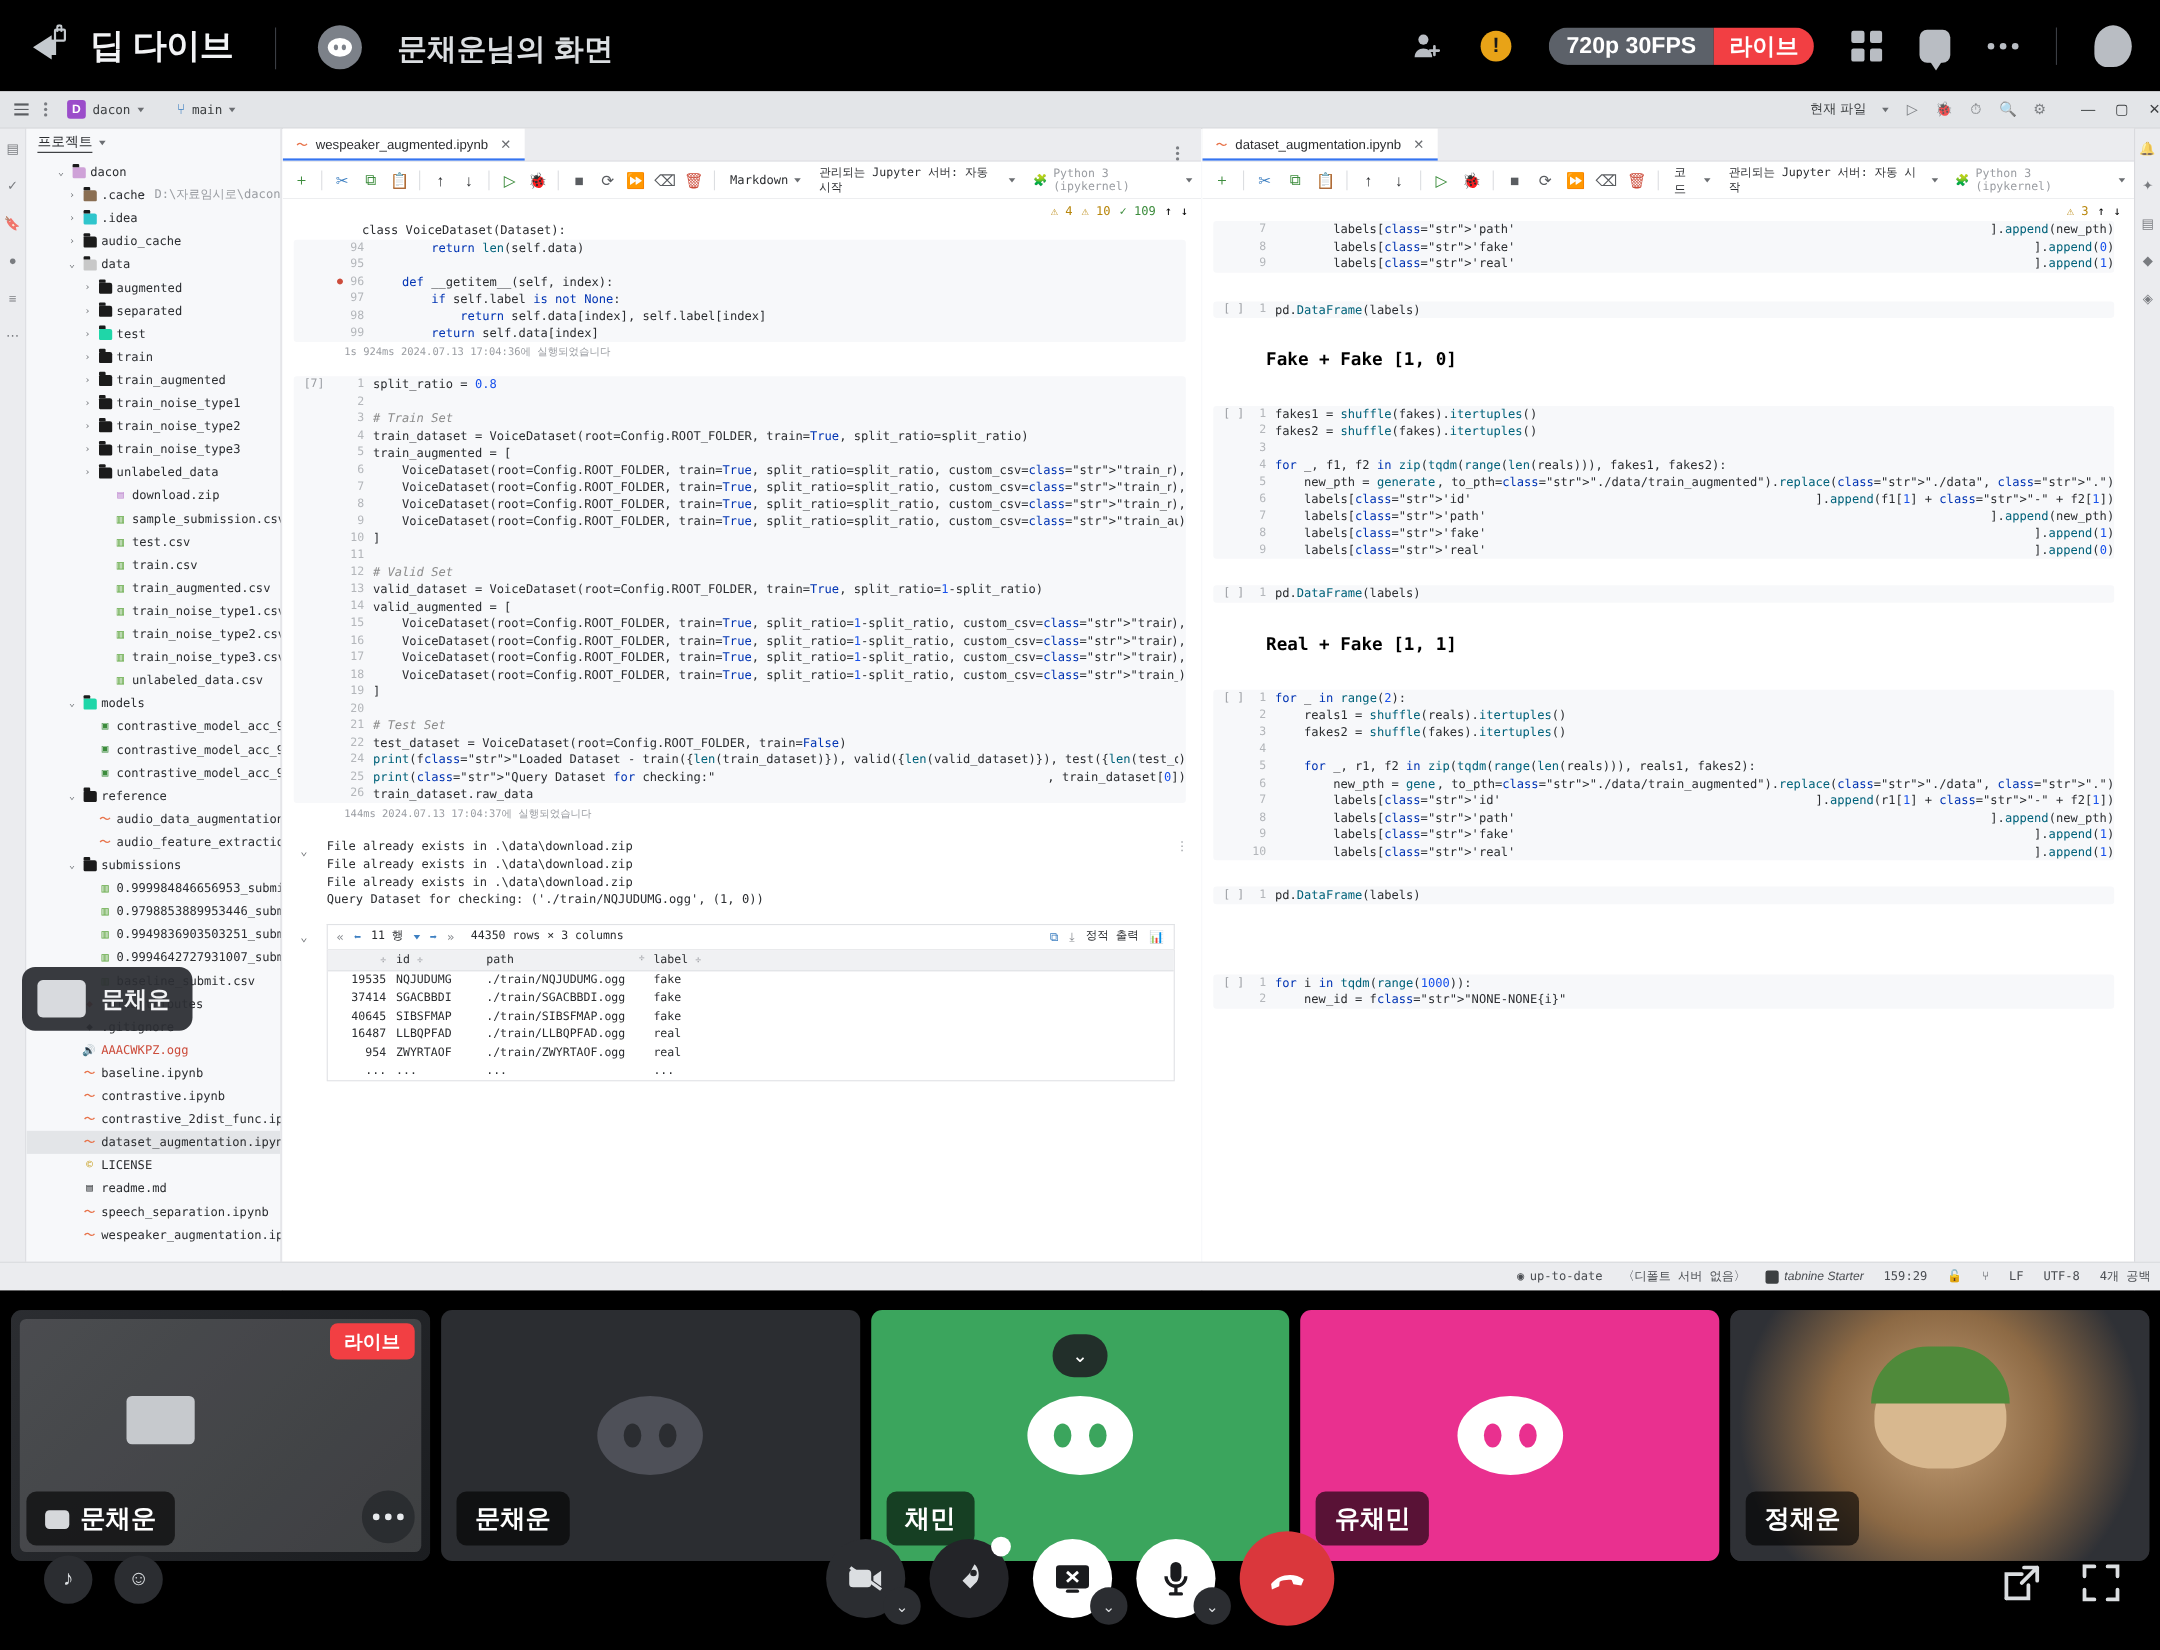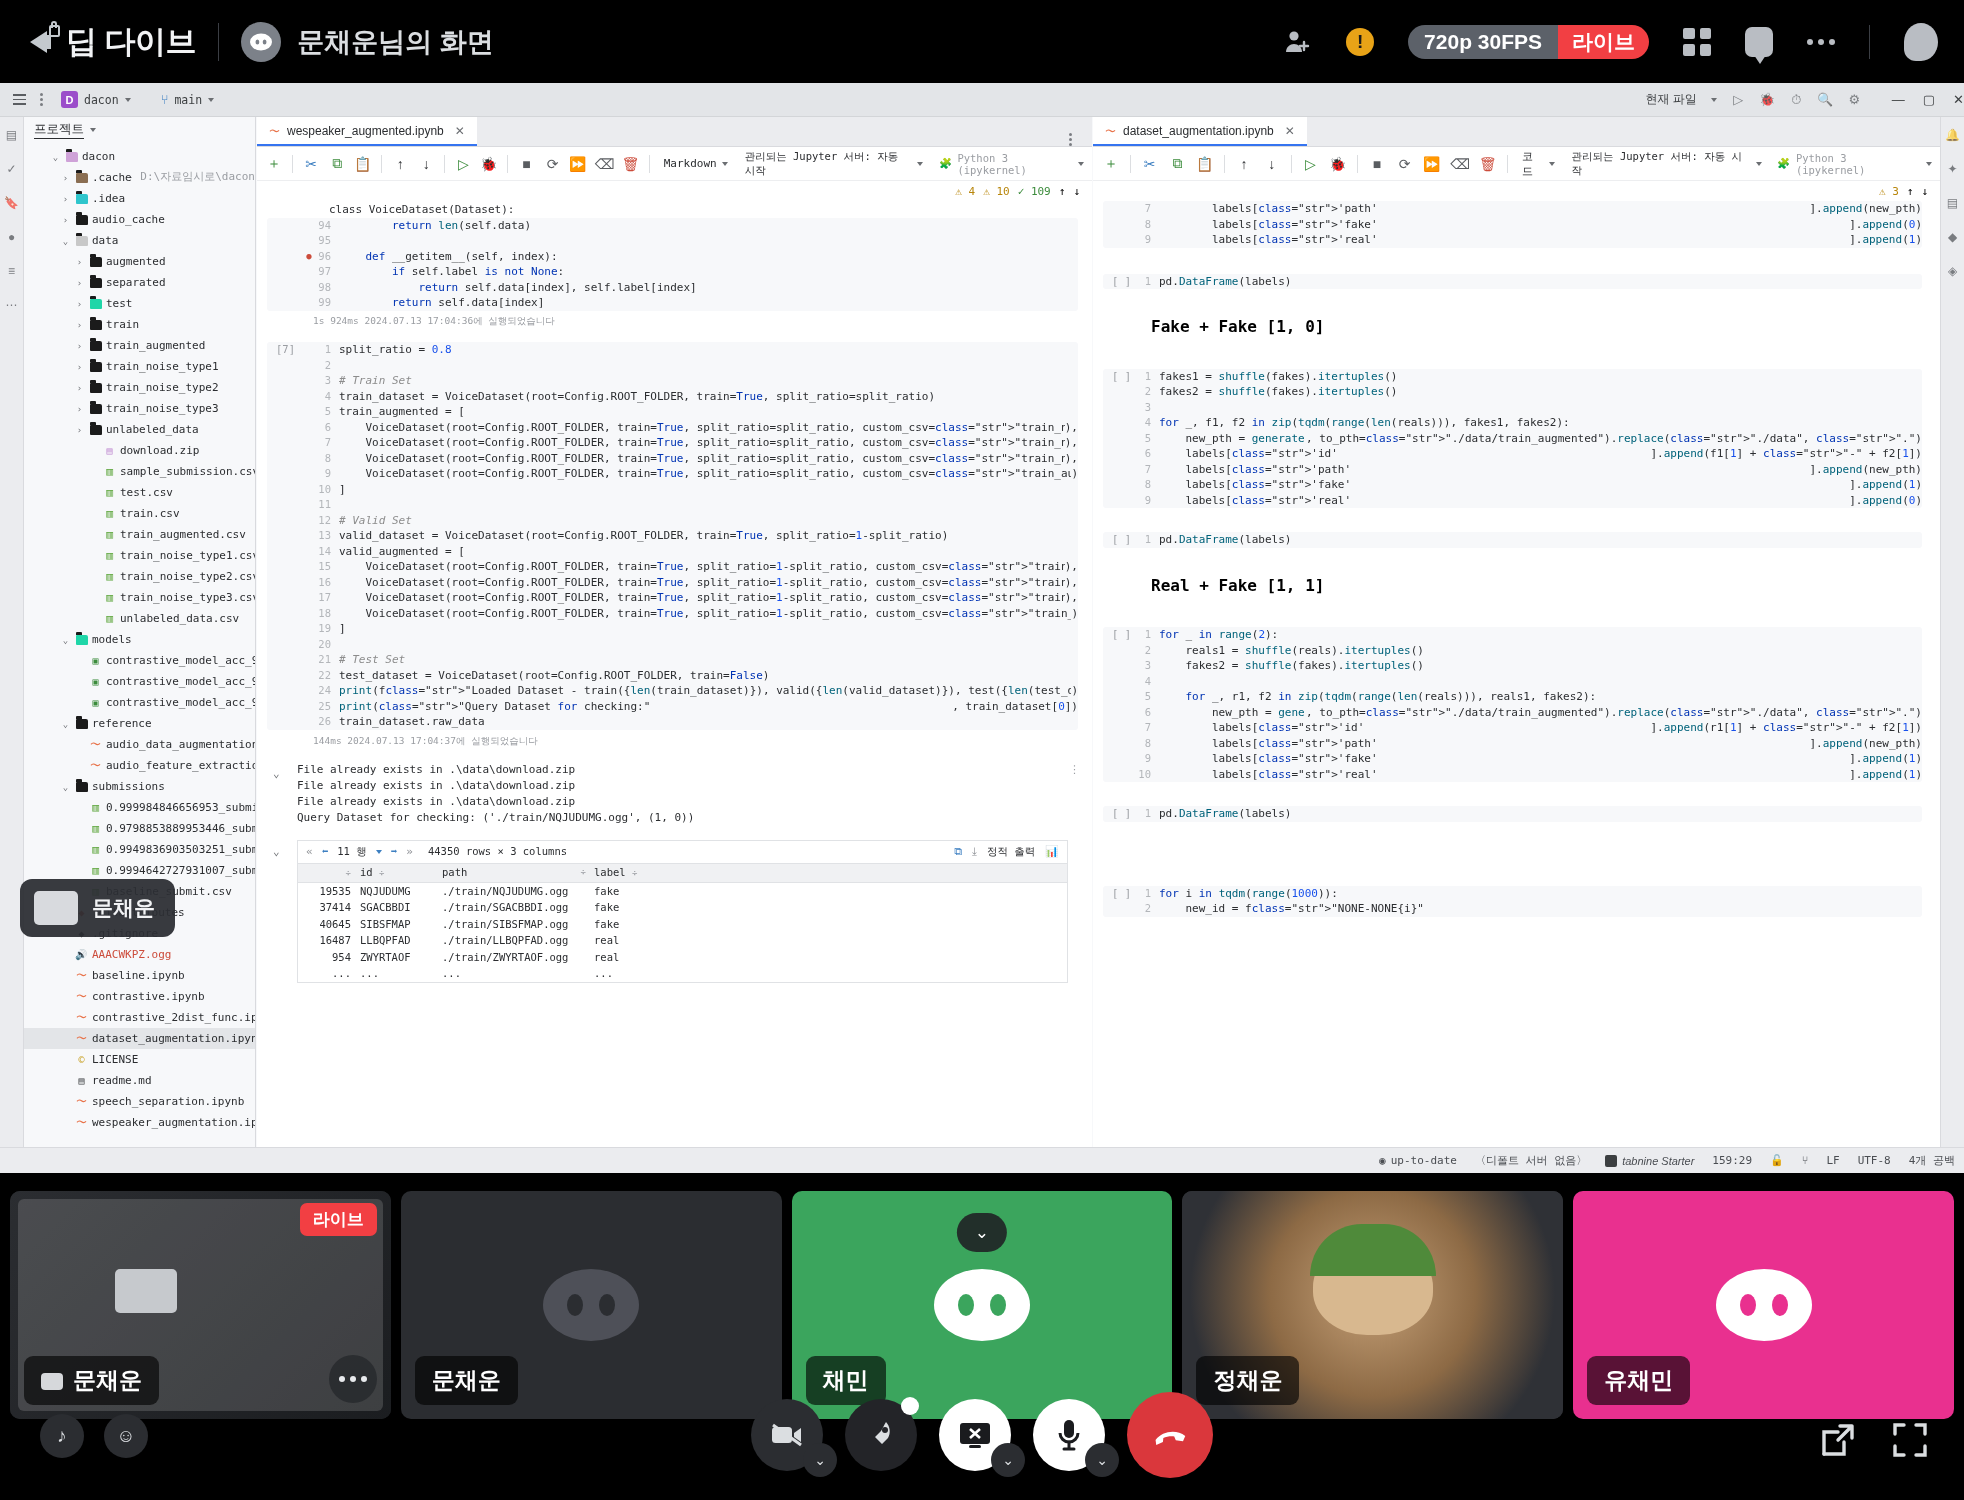--- a/index.html
+++ b/index.html
@@ -9,21 +9,21 @@
     font-family: "Liberation Sans", sans-serif;
     overflow: hidden;
   }
   .mono { font-family: "DejaVu Sans Mono", monospace; }
 
   
   #discord-header {
     position: absolute; left: 0; top: 0; width: 1964px; height: 83px;
     background: #000; display: flex; align-items: center; padding: 0 26px;
   }
-  .dh-left { display: flex; align-items: center; }
+  .dh-left { display: flex; align-items: flex-end; gap: 16px; }
   .dh-voice-icon { width: 40px; height: 40px; position: relative; }
   .speaker {
     width: 0; height: 0; border-style: solid;
     border-width: 11px 17px 11px 0; border-color: transparent #c4c9ce transparent transparent;
     position: absolute; left: 4px; top: 9px;
   }
   .speaker-box { position:absolute; left:18px; top:13px; width:7px; height:14px; background:#c4c9ce;}
   .lockbadge { position:absolute; right:6px; top:3px; width:11px; height:12px; border:2px solid #c4c9ce; border-radius:2px; }
   .lockshackle { position:absolute; right:9px; top:-1px; width:6px; height:7px; border:2px solid #c4c9ce; border-bottom:none; border-radius:4px 4px 0 0; }
   .dh-title { color: #f2f3f5; font-size: 31px; font-weight: 700; letter-spacing: -0.5px; }
@@ -1034,37 +1034,37 @@
         </svg>
     </div>
     <div class="tile-badge-top">
       <div class="pill-dark">
           <span style="color:#fff;font-size:17px">⌄</span>
         </div>
     </div>
     <div class="tile-name">채민</div>
   </div>
 
-  <div class="tile" style="background:#2f3136;">
-    <div style="position:absolute;inset:0;background:radial-gradient(circle at 50% 45%, #c6a178 0%, #8d6a45 45%, #2f3136 80%);"></div>
-    <div style="position:absolute;left:50%;top:42%;transform:translate(-50%,-50%);width:120px;height:96px;border-radius:50% 50% 45% 45%;background:#d8b88f"></div>
-    <div style="position:absolute;left:50%;top:26%;transform:translate(-50%,-50%);width:126px;height:52px;border-radius:66px 66px 0 0;background:#4f8a3a"></div>
-    <div class="tile-name">정채운</div>
-  </div>
-
   <div class="tile" style="background:#e9308f;">
     <div class="dc-logo">
       <svg width="104" height="78" viewBox="0 0 104 78">
           <ellipse cx="52" cy="39" rx="48" ry="36" fill="#ffffff"></ellipse>
           <ellipse cx="36" cy="39" rx="8" ry="11" fill="#e9308f"></ellipse>
           <ellipse cx="68" cy="39" rx="8" ry="11" fill="#e9308f"></ellipse>
         </svg>
     </div>
     <div class="tile-name">유채민</div>
   </div>
+
+  <div class="tile" style="background:#2f3136;">
+    <div style="position:absolute;inset:0;background:radial-gradient(circle at 50% 45%, #c6a178 0%, #8d6a45 45%, #2f3136 80%);"></div>
+    <div style="position:absolute;left:50%;top:42%;transform:translate(-50%,-50%);width:120px;height:96px;border-radius:50% 50% 45% 45%;background:#d8b88f"></div>
+    <div style="position:absolute;left:50%;top:26%;transform:translate(-50%,-50%);width:126px;height:52px;border-radius:66px 66px 0 0;background:#4f8a3a"></div>
+    <div class="tile-name">정채운</div>
+  </div>
 </div>
 
 <div id="call-controls">
   <div class="cc-left">
     <div style="width:44px;height:44px;border-radius:50%;background:#2b2d31;display:flex;align-items:center;justify-content:center;color:#dbdee1;font-size:19px">♪</div>
     <div style="width:44px;height:44px;border-radius:50%;background:#2b2d31;display:flex;align-items:center;justify-content:center;color:#dbdee1;font-size:19px">☺</div>
   </div>
 
   <div class="cc-btn">
     <svg width="34" height="26" viewBox="0 0 34 26">

